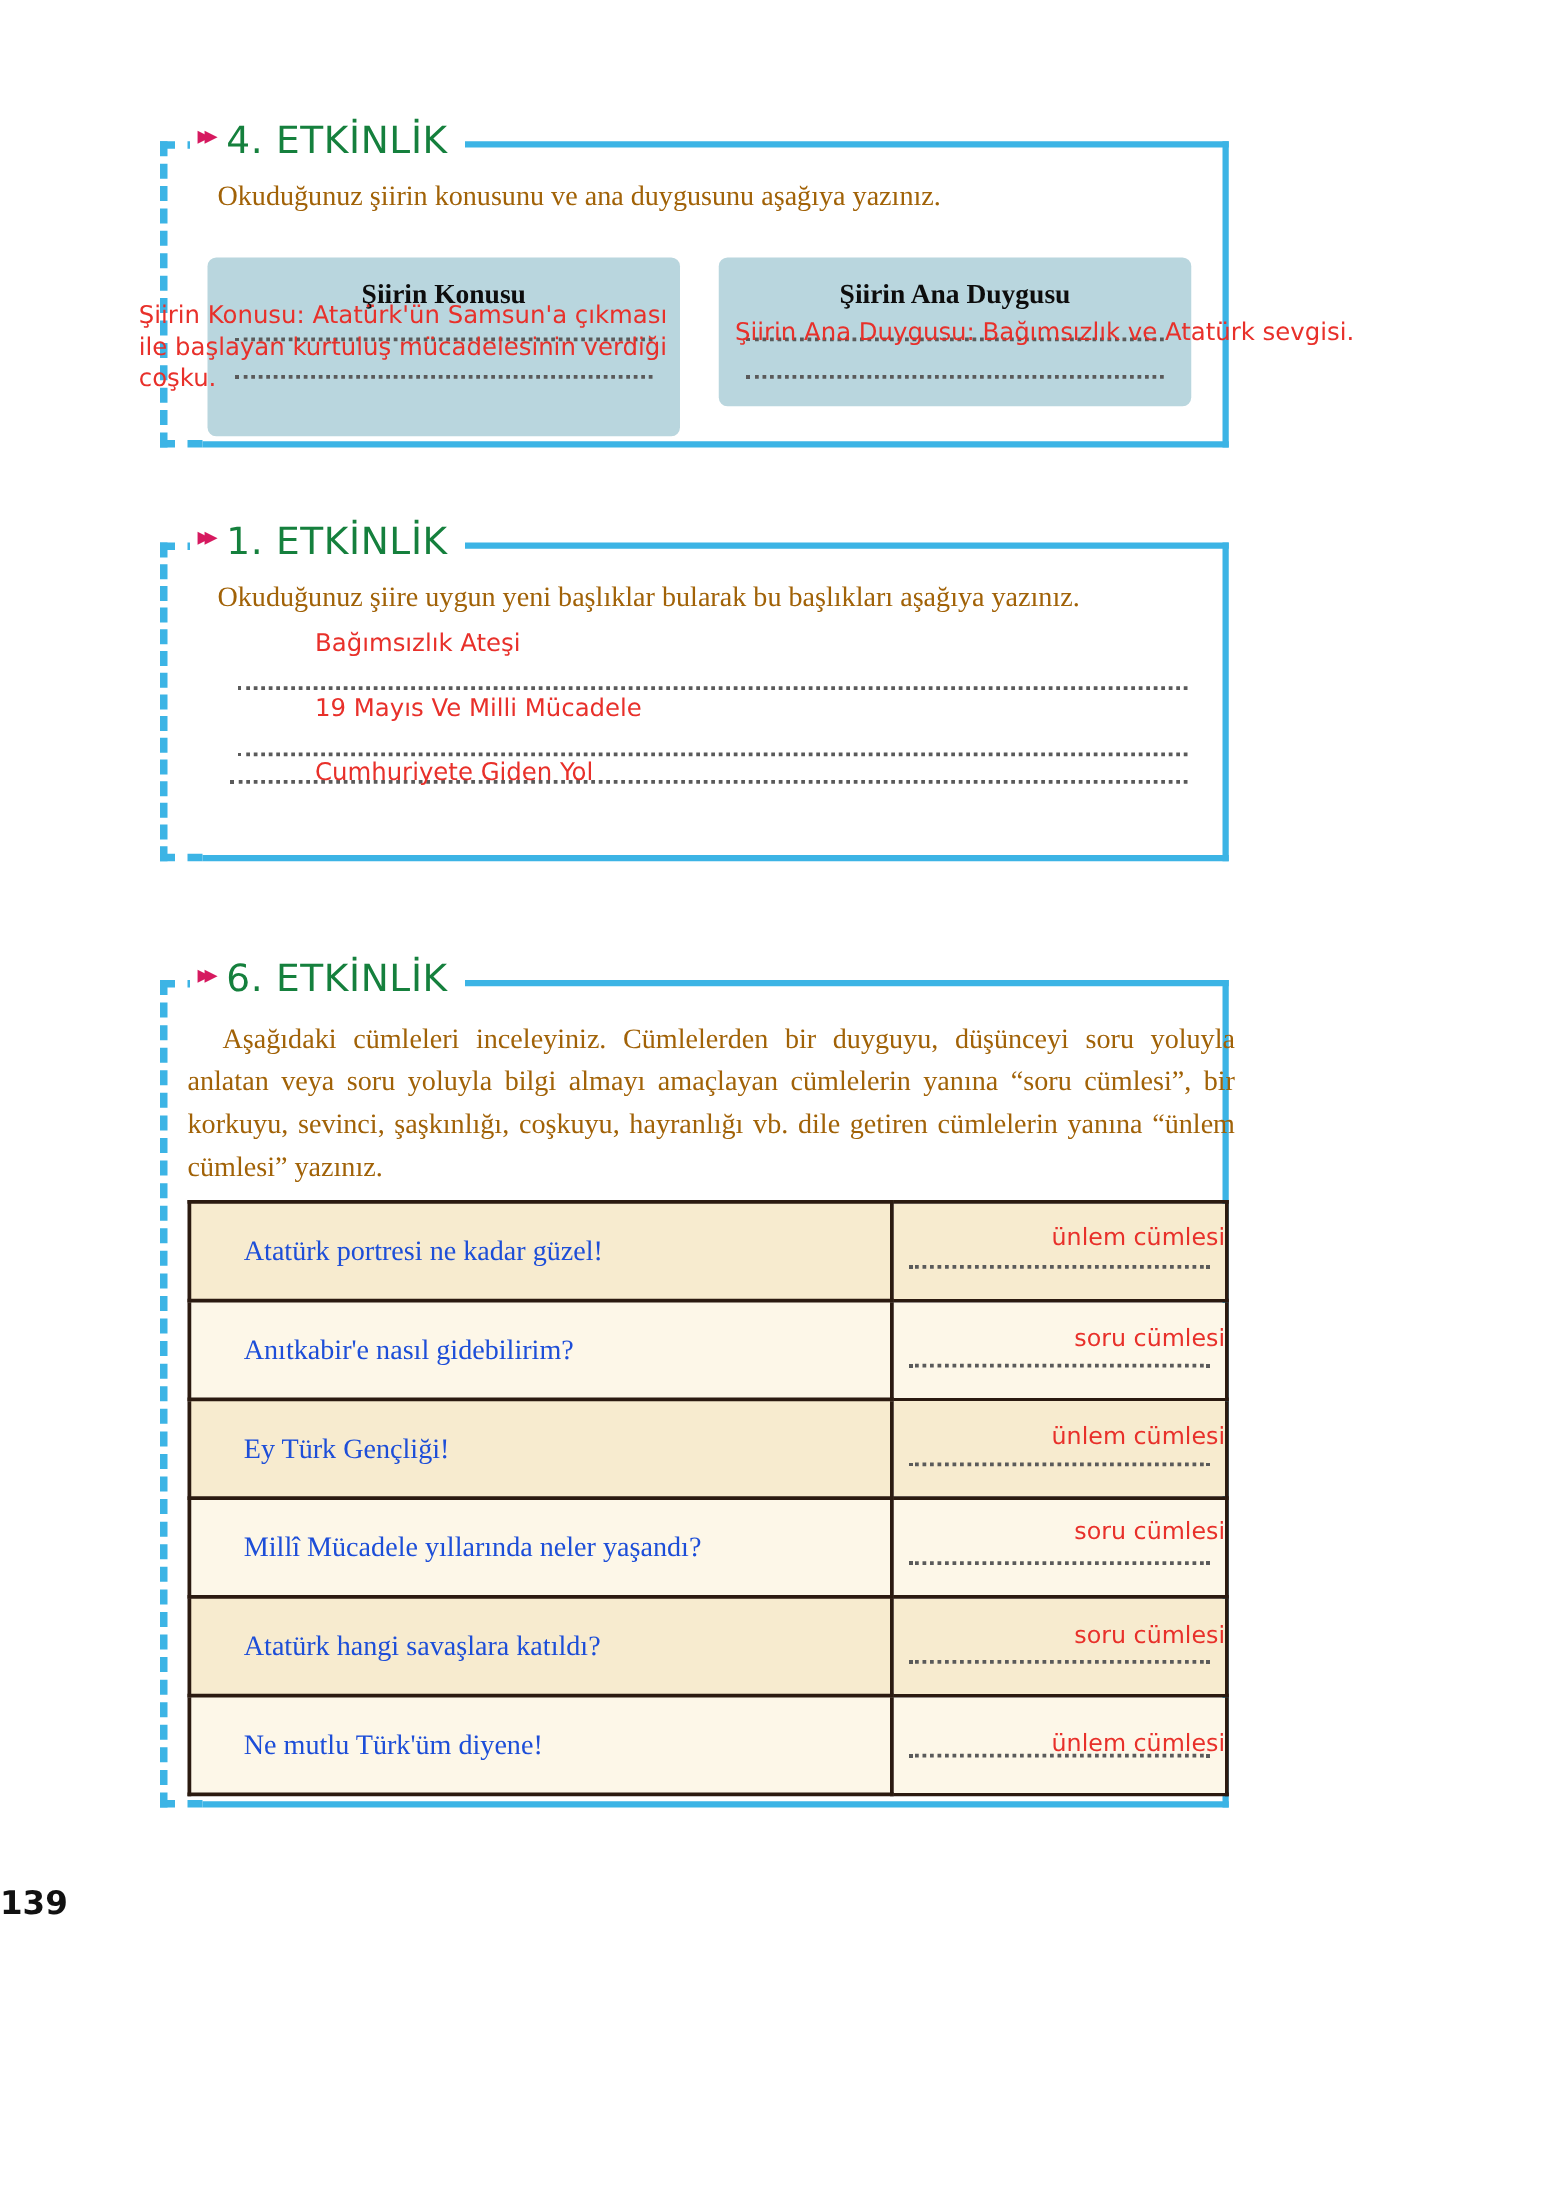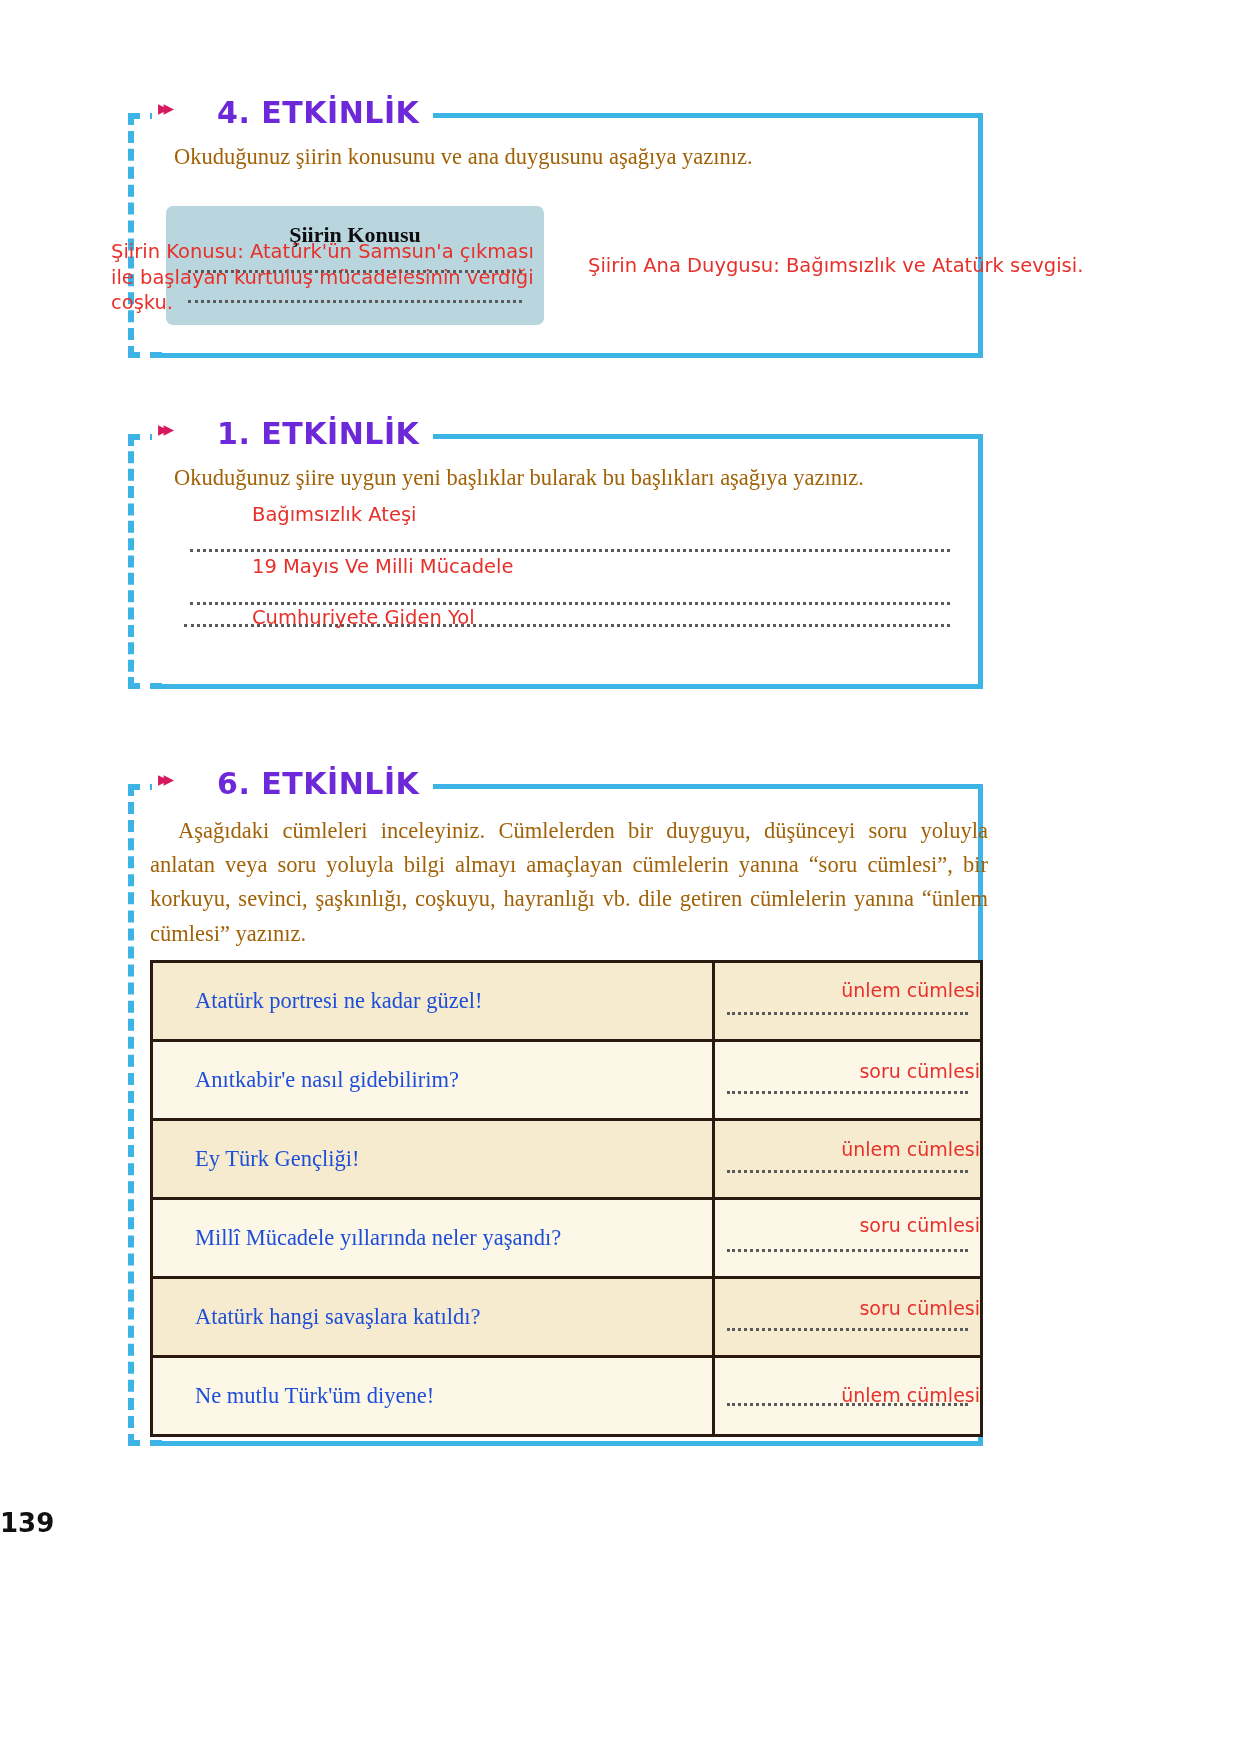--- a/index.html
+++ b/index.html
@@ -68,26 +68,25 @@
   .act-arrows {
     color: #d6195f;
     font-size: 21px;
     letter-spacing: -5px;
     margin-right: 12px;
     line-height: 1;
     position: relative;
     top: -4px;
   }
   .act-title-text {
-    color: #6d28d9;
-    font-family: "DejaVu Sans", sans-serif;
-    font-weight: bold;
+    color: #15803d;
+    font-family: "DejaVu Sans", sans-serif;
+    font-weight: normal;
     font-size: 30px;
     letter-spacing: 0.5px;
-    margin-left: 36px;
   }
 
   .instruction {
     position: absolute;
     font-family: "Liberation Serif", serif;
     font-size: 22.5px;
     color: #a16207;
     line-height: 1.45;
   }
 
@@ -189,27 +188,32 @@
     <div class="bracket"></div>
     <div class="frame"></div>
 
     <div class="act-title">
       <span class="act-arrows">▸▸</span>
       <span class="act-title-text">4. ETKİNLİK</span>
     </div>
 
     <div class="instruction" style="left:46px; top:28px; width:790px;">Okuduğunuz şiirin konusunu ve ana duygusunu aşağıya yazınız.</div>
 
-    <div class="ansbox" style="left:38px; top:93px; width:378px; height:119px;">
+    <div class="ansbox" style="left:38px; top:93px; width:378px; height:143px;">
       <div class="ansbox-title" style="top:16px;">Şiirin Konusu</div>
       <div class="dotline" style="left:22px; right:22px; top:64px;"></div>
       <div class="dotline" style="left:22px; right:22px; top:94px;"></div>
     </div>
     <div class="hand wrap" style="left:-17px; top:126px; width:425px;">Şiirin Konusu: Atatürk'ün Samsun'a çıkması ile başlayan kurtuluş mücadelesinin verdiği coşku.</div>
 
+    <div class="ansbox" style="left:447px; top:93px; width:378px; height:119px;">
+      <div class="ansbox-title" style="top:16px;">Şiirin Ana Duygusu</div>
+      <div class="dotline" style="left:22px; right:22px; top:64px;"></div>
+      <div class="dotline" style="left:22px; right:22px; top:94px;"></div>
+    </div>
     <div class="hand" style="left:460px; top:140px;">Şiirin Ana Duygusu: Bağımsızlık ve Atatürk sevgisi.</div>
   </div>
 
   <div class="activity" style="left:128px; top:434px; width:855px; height:255px;">
     <div class="bracket"></div>
     <div class="frame"></div>
 
     <div class="act-title">
       <span class="act-arrows">▸▸</span>
       <span class="act-title-text">1. ETKİNLİK</span>

